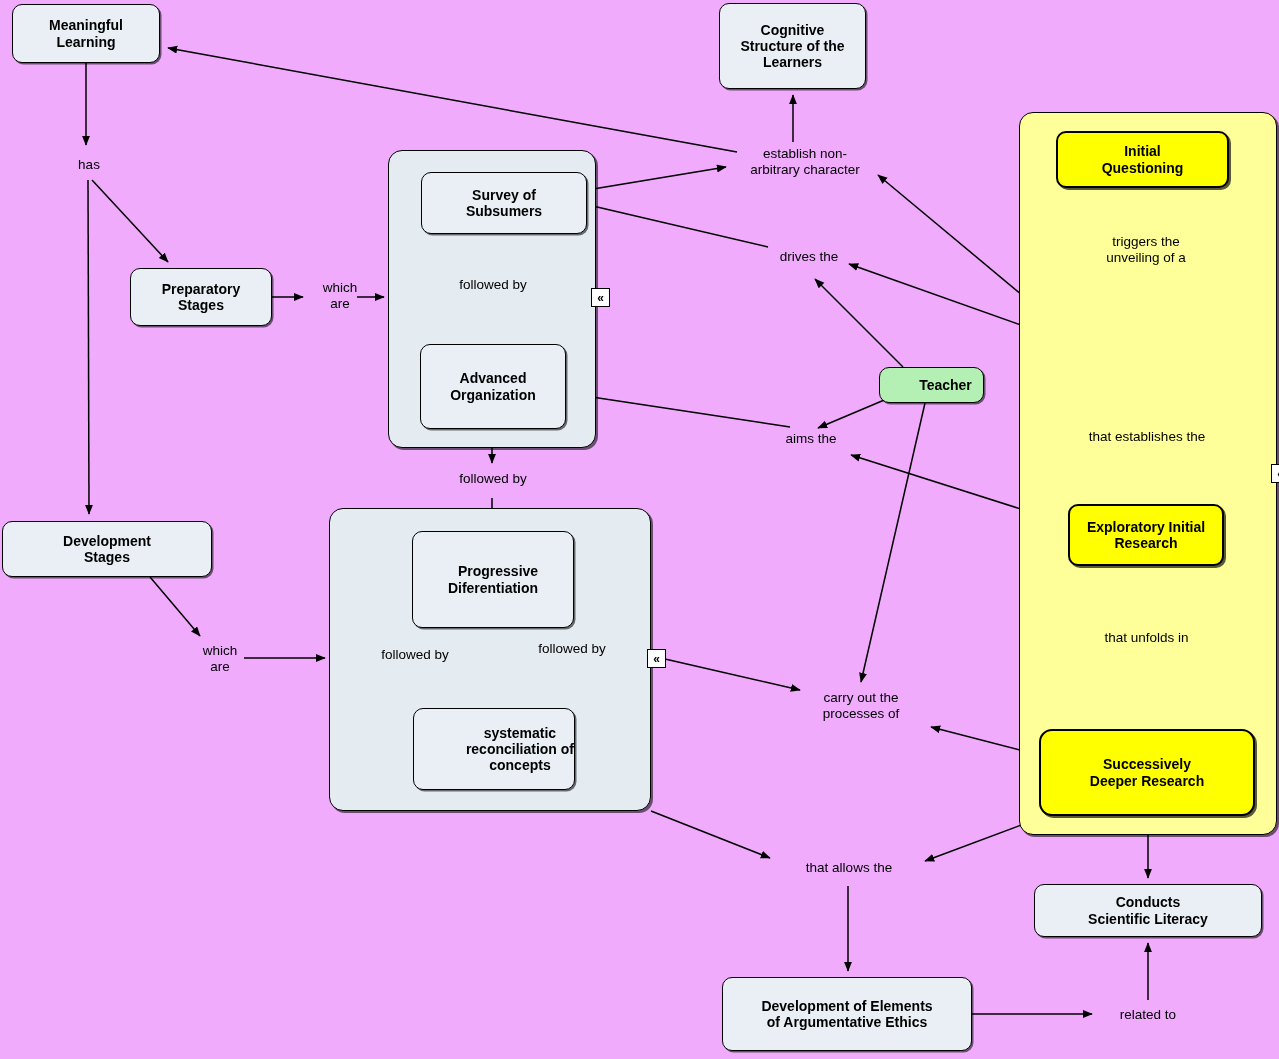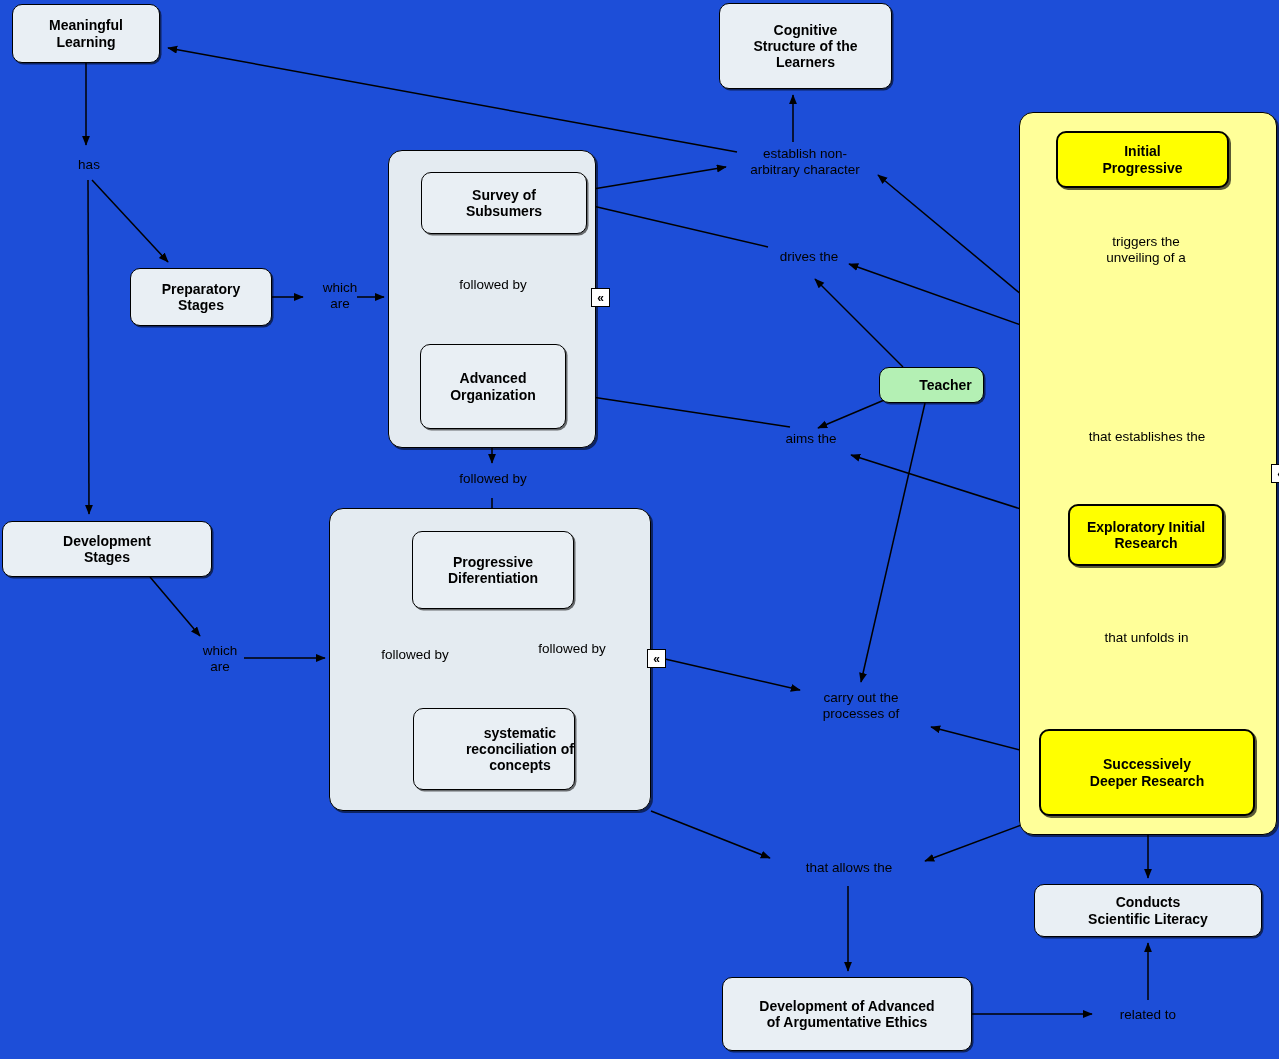--- a/index.html
+++ b/index.html
@@ -7,21 +7,21 @@
     padding: 0;
     background: #ffffff;
   }
   body {
     font-family: "Liberation Sans", sans-serif;
   }
   #canvas {
     position: relative;
     width: 1279px;
     height: 1059px;
-    background: #1d4ed8;
+    background: #f0abfc;
     overflow: hidden;
   }
   #edges {
     position: absolute;
     left: 0; top: 0;
     width: 1279px;
     height: 1059px;
     pointer-events: none;
   }
   .node {
@@ -191,71 +191,71 @@
   </svg>
 
   <div class="group bluegroup" style="left:388px;  top:150px; width:208px; height:298px;"></div>
   <div class="group bluegroup" style="left:329px;  top:508px; width:322px; height:303px;"></div>
   <div class="group yellowgroup" style="left:1019px; top:112px; width:258px; height:723px;"></div>
 
   <div class="node concept" style="left:12px;   top:4px;   width:148px; height:59px;">
       <span style="white-space: pre-line;">Meaningful
 Learning</span>
     </div>
-  <div class="node concept" style="left:719px;  top:3px;   width:173px; height:86px;">
+  <div class="node concept" style="left:719px;  top:3px;   width:147px; height:86px;">
       <span style="white-space: pre-line;">Cognitive
 Structure of the
 Learners</span>
     </div>
   <div class="node concept" style="left:130px;  top:268px; width:142px; height:58px;">
       <span style="white-space: pre-line;">Preparatory
 Stages</span>
     </div>
   <div class="node concept" style="left:2px;    top:521px; width:210px; height:56px;">
       <span style="white-space: pre-line;">Development
 Stages</span>
     </div>
   <div class="node concept" style="left:409px;  top:172px; width:166px; height:62px;margin-left:12px;">
       <span style="white-space: pre-line;">Survey of
 Subsumers</span>
     </div>
   <div class="node concept" style="left:420px;  top:344px; width:146px; height:85px;">
       <span style="white-space: pre-line;">Advanced
 Organization</span>
     </div>
-  <div class="node concept" style="left:412px;  top:531px; width:162px; height:78px;">
+  <div class="node concept" style="left:412px;  top:531px; width:162px; height:97px;text-align:right;">
       <span style="white-space: pre-line;">Progressive
 Diferentiation</span>
     </div>
   <div class="node concept" style="left:413px;  top:708px; width:162px; height:82px;justify-content:flex-end;">
       <span style="white-space: pre-line;">systematic
 reconciliation of
 concepts</span>
     </div>
   <div class="node green" style="left:879px;  top:367px; width:105px; height:36px;padding-left:28px;">
       <span style="white-space: pre-line;">Teacher</span>
     </div>
   <div class="node yellow" style="left:1056px; top:131px; width:173px; height:57px;">
       <span style="white-space: pre-line;">Initial
-Progressive</span>
+Questioning</span>
     </div>
   <div class="node yellow" style="left:1068px; top:504px; width:156px; height:62px;">
       <span style="white-space: pre-line;">Exploratory Initial
 Research</span>
     </div>
-  <div class="node yellow" style="left:1039px; top:729px; width:216px; height:87px;">
+  <div class="node yellow" style="left:1039px; top:729px; width:216px; height:87px;border-radius:13px;">
       <span style="white-space: pre-line;">Successively
 Deeper Research</span>
     </div>
   <div class="node concept" style="left:1034px; top:884px; width:228px; height:53px;">
       <span style="white-space: pre-line;">Conducts
 Scientific Literacy</span>
     </div>
   <div class="node concept" style="left:722px;  top:977px; width:250px; height:74px;">
-      <span style="white-space: pre-line;">Development of Advanced
+      <span style="white-space: pre-line;">Development of Elements
 of Argumentative Ethics</span>
     </div>
 
   <div class="linklabel" style="left: 54px; top: 157px; width: 70px; white-space: pre-line;">has</div>
   <div class="linklabel" style="left: 310px; top: 280px; width: 60px; white-space: pre-line;">which
 are</div>
   <div class="linklabel" style="left: 190px; top: 643px; width: 60px; white-space: pre-line;">which
 are</div>
   <div class="linklabel" style="left: 438px; top: 277px; width: 110px; white-space: pre-line;">followed by</div>
   <div class="linklabel" style="left: 438px; top: 471px; width: 110px; white-space: pre-line;">followed by</div>

